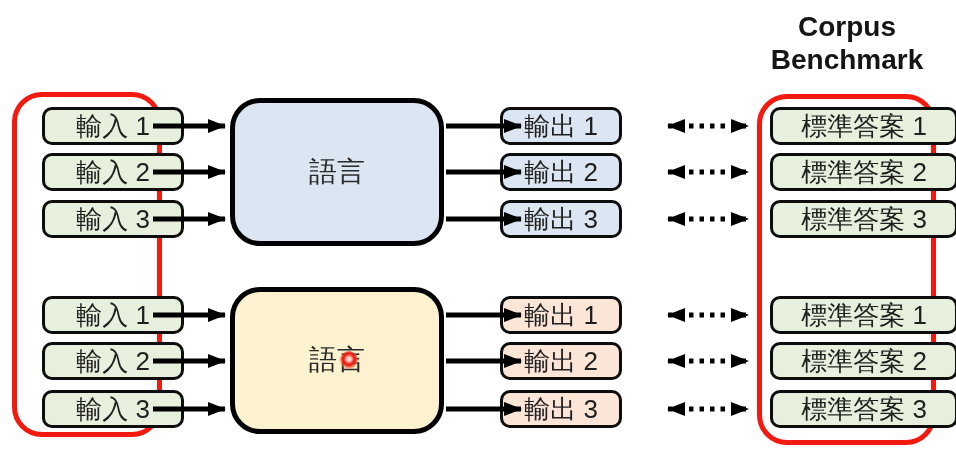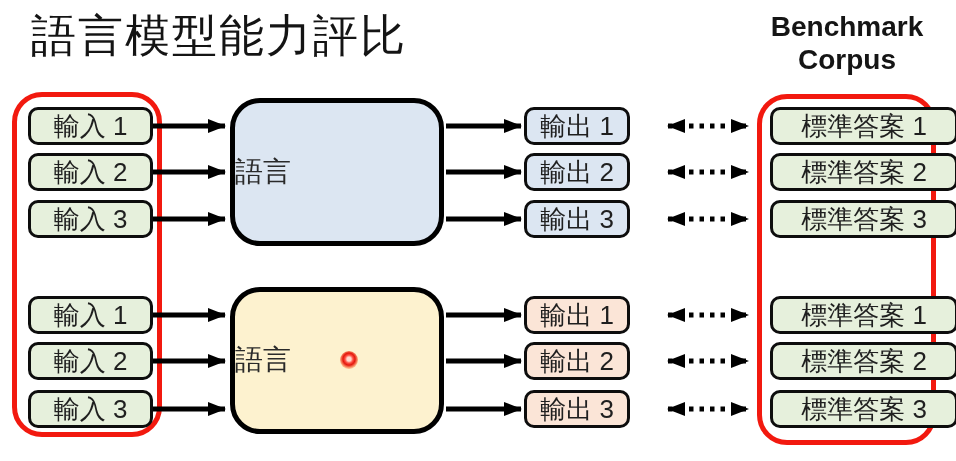--- a/index.html
+++ b/index.html
@@ -13,32 +13,32 @@
   }
   .benchmark{
     position:absolute;left:755px;top:10px;width:184px;text-align:center;
     font-size:28px;font-weight:700;line-height:1.18;color:#151515;
   }
   .outline{position:absolute;border:5px solid #F2190F;border-radius:30px;box-sizing:border-box;}
   .outline-left{left:12px;top:92px;width:150px;height:345px;}
   .outline-right{left:757px;top:94px;width:179px;height:351px;}
   .model{
     position:absolute;left:230px;width:214px;border:5px solid #000;border-radius:30px;
-    box-sizing:border-box;display:flex;flex-direction:column;align-items:flex-start;justify-content:center;
+    box-sizing:border-box;display:flex;flex-direction:column;align-items:center;justify-content:center;
     font-size:28px;line-height:1.45;color:#2a2a2a;text-align:center;
   }
   .model-a{top:98px;height:148px;background:#DCE6F2;}
   .model-b{top:287px;height:147px;background:#FDF2CF;}
   .chip{
     position:absolute;height:38px;border:3px solid #0d0d0d;border-radius:10px;
     box-sizing:border-box;display:flex;align-items:center;justify-content:center;
     font-size:26px;color:#1f1f1f;white-space:nowrap;
   }
-  .col-in{left:28px;width:125px;}
-  .col-out{left:524px;width:106px;}
+  .col-in{left:42px;width:142px;}
+  .col-out{left:500px;width:122px;}
   .col-ans{left:770px;width:188px;}
   .rA1{top:107px}.rA2{top:153px}.rA3{top:200px}
   .rB1{top:296px}.rB2{top:342px}.rB3{top:390px}
   .fill-green{background:#E6F0DC;}
   .fill-blue{background:#DCE6F2;}
   .fill-orange{background:#FBE5D7;}
   .connectors{position:absolute;left:0;top:0;width:956px;height:461px;pointer-events:none;}
   .laser-dot{
     position:absolute;left:340px;top:351px;width:18px;height:18px;border-radius:50%;
     background:radial-gradient(circle at 50% 45%,
@@ -47,24 +47,23 @@
   }
 </style>
 </head>
 <body>
 
 <div class="stage">
 
   <div class="outline outline-left"></div>
   <div class="outline outline-right"></div>
 
-  <div class="title">語言模型能力評比</div>
   <div class="benchmark">
+    <div>Corpus</div>
     <div>Benchmark</div>
-    <div>Corpus</div>
   </div>
 
   <div class="chip col-in rA1 fill-green">輸入 1</div>
   <div class="chip col-in rA2 fill-green">輸入 2</div>
   <div class="chip col-in rA3 fill-green">輸入 3</div>
 
   <div class="model model-a">
     <div>語言</div>
   </div>
 

